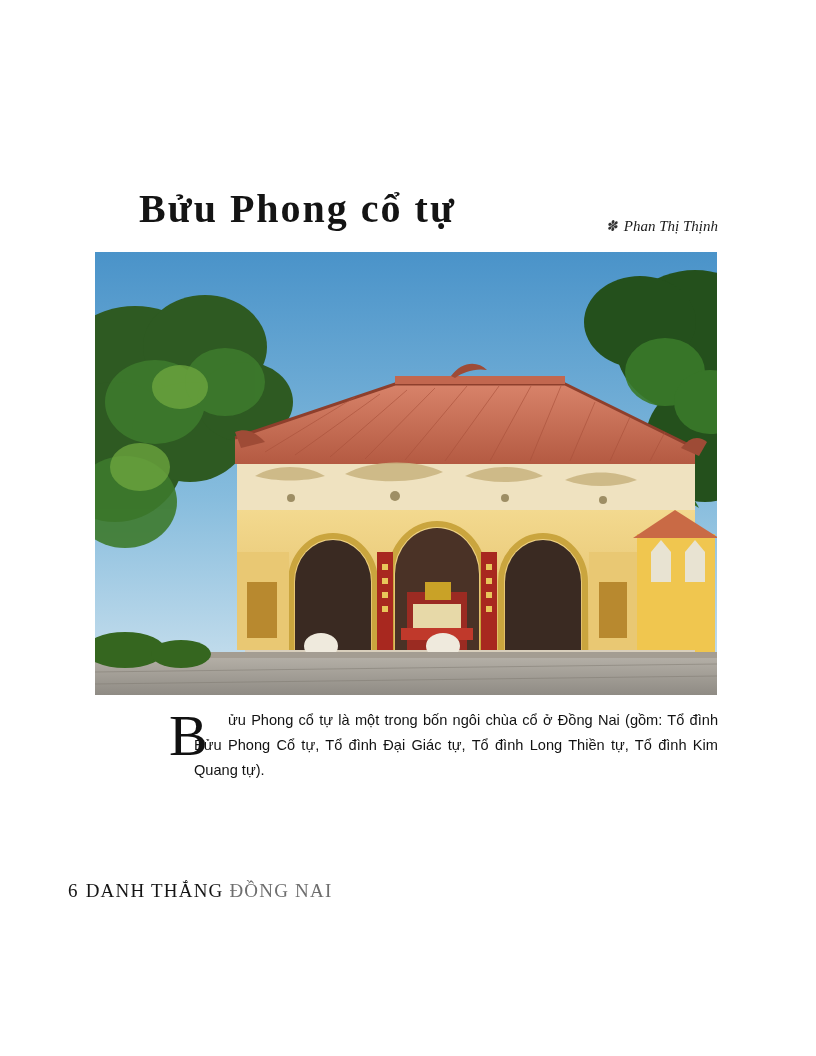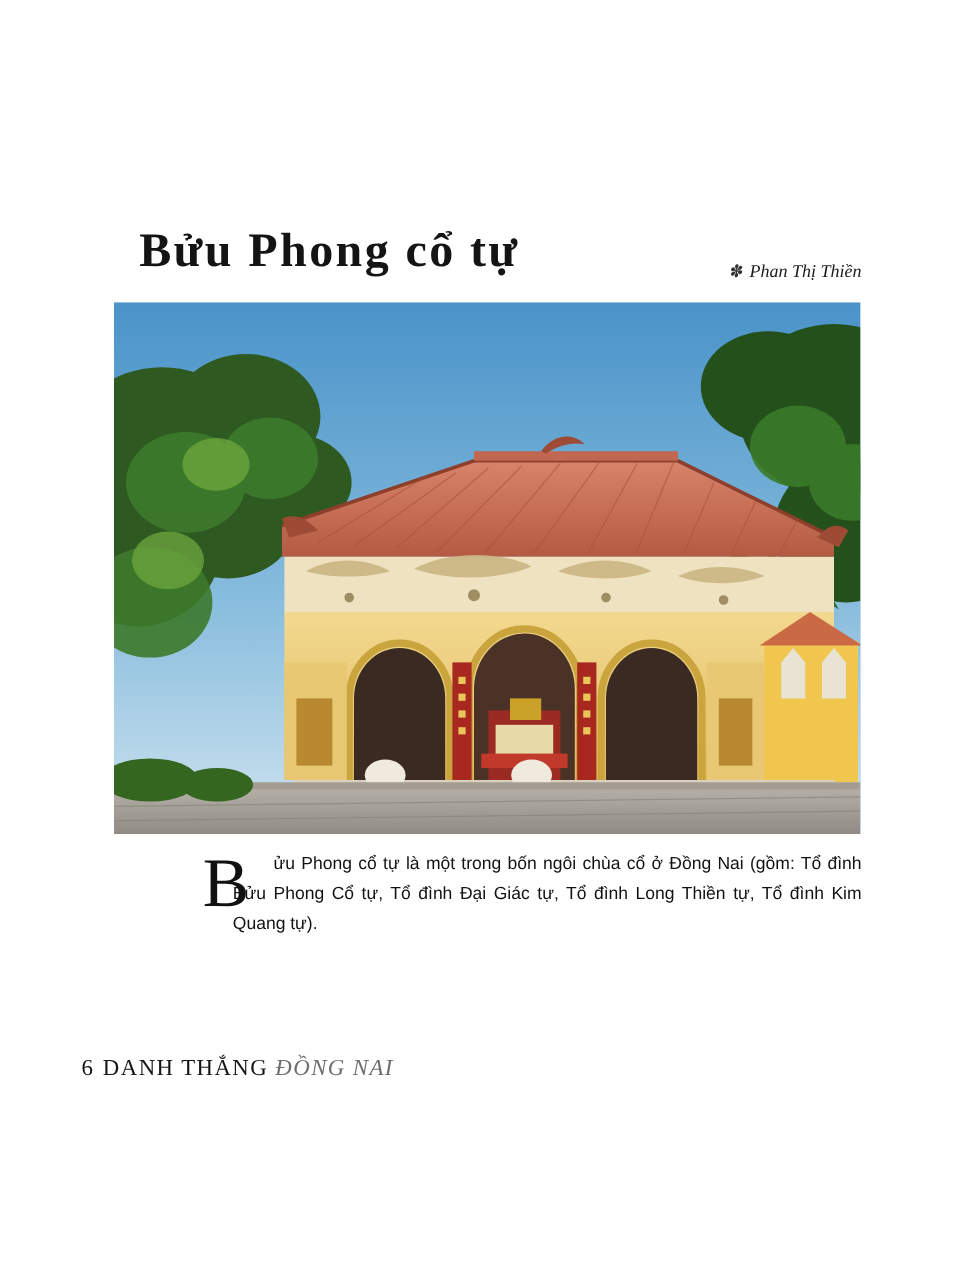--- a/index.html
+++ b/index.html
@@ -20,21 +20,21 @@
     position: absolute;
     top: 0; left: 0;
     width: 816px;
     height: 1056px;
     background: #ffffff;
   }
 
   
   .article-title {
     position: absolute;
-    left: 116px;
+    left: 139px;
     top: 158px;
     font-family: "Liberation Serif", serif;
     font-size: 40px;
     letter-spacing: 2px;
     color: #141414;
     white-space: nowrap;
   }
 
   .byline {
     position: absolute;
@@ -107,31 +107,31 @@
     position: absolute;
     left: 68px;
     top: 880px;
     font-family: "Liberation Serif", serif;
     font-size: 19px;
     letter-spacing: 1.2px;
     color: #151515;
     white-space: nowrap;
   }
   .footer .page-no { margin-right: 7px; }
-  .footer .fade { color: #6e6e6e; font-style: italic; }
+  .footer .fade { color: #6e6e6e; }
 </style>
 </head>
 <body>
 
 <div class="page">
 
   <h1 class="article-title">Bửu Phong cổ tự</h1>
 
   <div class="byline">
-    <span class="pen-icon">✽</span><span>Phan Thị Thiền</span>
+    <span class="pen-icon">✽</span><span>Phan Thị Thịnh</span>
   </div>
 
   <div class="photo">
     <svg viewBox="0 0 622 443" preserveAspectRatio="none">
       <defs>
         <linearGradient id="sky" x1="0" y1="0" x2="0" y2="1">
           <stop offset="0%" stop-color="#4a93c9"></stop>
           <stop offset="55%" stop-color="#86bcdd"></stop>
           <stop offset="100%" stop-color="#cfe3ef"></stop>
         </linearGradient>

